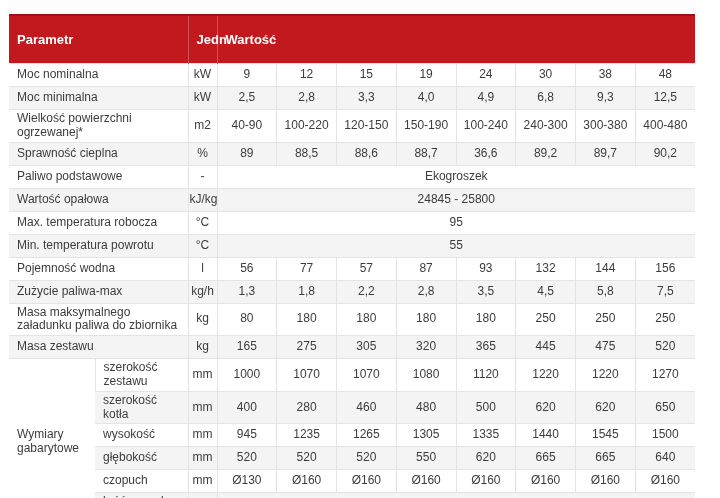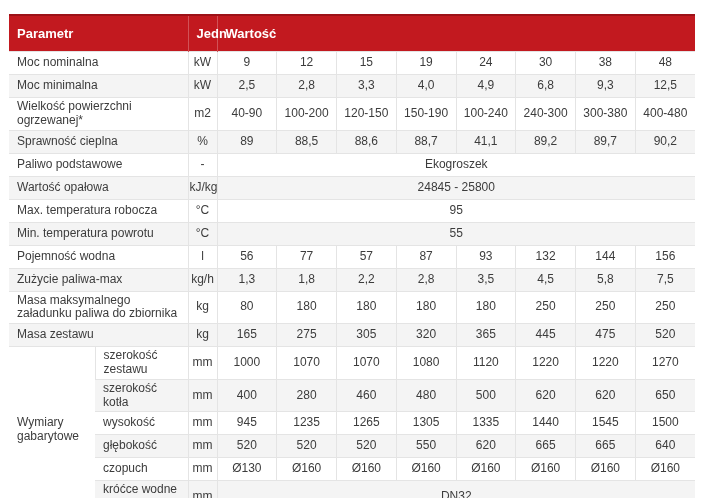--- a/index.html
+++ b/index.html
@@ -25,21 +25,21 @@
   col.c-sub   { width: 93px; }
   col.c-unit  { width: 29px; }
 
   thead th {
     background: var(--header-bg, #c2191f);
     border-top: 2px solid var(--header-top, #9c1117);
     color: #ffffff;
     font-size: 13px;
     font-weight: bold;
     height: 27px;
-    padding: 10px 8px;
+    padding: 16px 8px;
     border-left: 1px solid rgba(255,255,255,0.25);
   }
   thead th:first-child { border-left: none; text-align: left; }
   thead th.h-unit { padding: 0 8px; text-align: center; }
   thead th.h-value { text-align: left; }
 
   tbody td {
     height: 23px;
     padding: 2px 4px;
     border-top: 1px solid var(--border, #e4e4e4);
@@ -102,36 +102,36 @@
           <td class="val">4,0</td>
           <td class="val">4,9</td>
           <td class="val">6,8</td>
           <td class="val">9,3</td>
           <td class="val">12,5</td>
         </tr>
         <tr>
           <td class="param" colspan="2">Wielkość powierzchni ogrzewanej*</td>
           <td class="unit">m2</td>
           <td class="val">40-90</td>
-          <td class="val">100-200</td>
+          <td class="val">100-220</td>
           <td class="val">120-150</td>
           <td class="val">150-190</td>
           <td class="val">100-240</td>
           <td class="val">240-300</td>
           <td class="val">300-380</td>
           <td class="val">400-480</td>
         </tr>
         <tr>
           <td class="param" colspan="2">Sprawność cieplna</td>
           <td class="unit">%</td>
           <td class="val">89</td>
           <td class="val">88,5</td>
           <td class="val">88,6</td>
           <td class="val">88,7</td>
-          <td class="val">41,1</td>
+          <td class="val">36,6</td>
           <td class="val">89,2</td>
           <td class="val">89,7</td>
           <td class="val">90,2</td>
         </tr>
         <tr>
           <td class="param" colspan="2">Paliwo podstawowe</td>
           <td class="unit">-</td>
           <td class="spanval" colspan="8">Ekogroszek</td>
         </tr>
         <tr>

